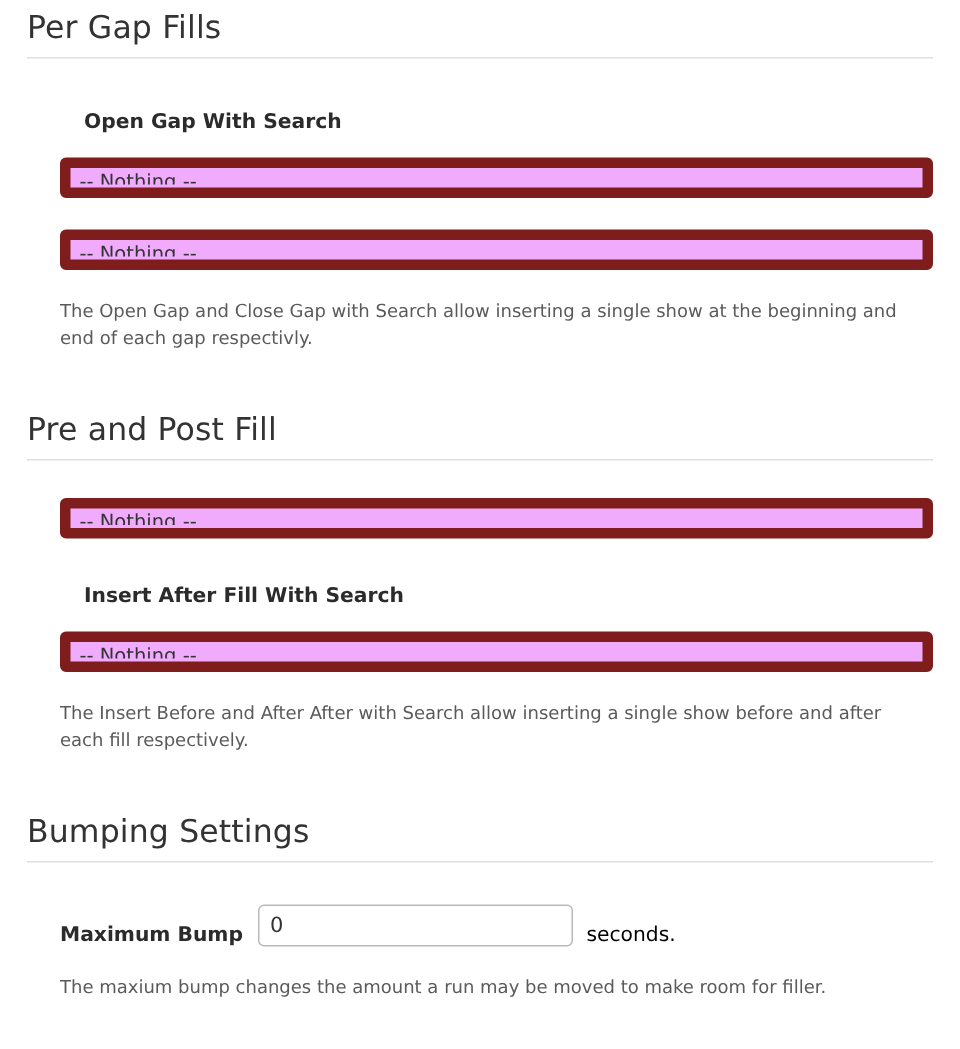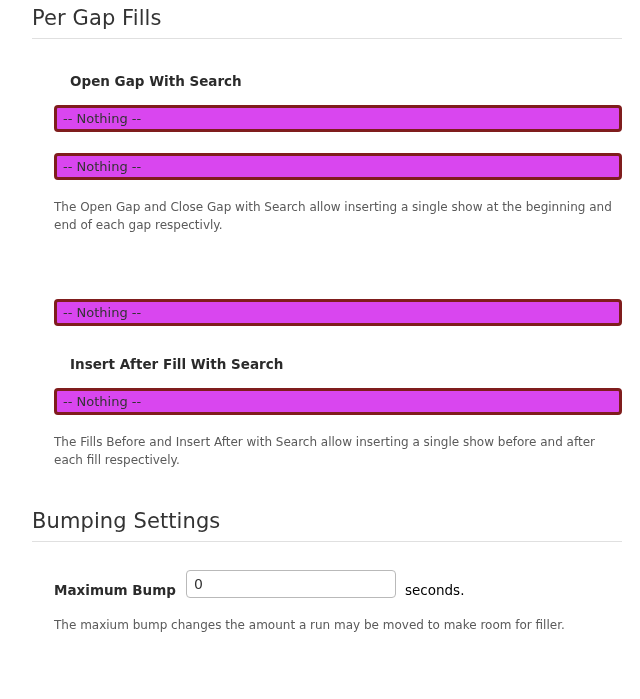--- a/index.html
+++ b/index.html
@@ -11,21 +11,21 @@
     height: 699px;
     background: #ffffff;
     font-family: "DejaVu Sans", sans-serif;
     color: #333333;
     overflow: hidden;
   }
   .page {
     width: 640px;
     height: 699px;
     box-sizing: border-box;
-    padding: 0 18px 0 32px;
+    padding: 0 18px 0 18px;
     background: #ffffff;
   }
   .section {
     margin: 0;
   }
   .section-title {
     font-size: 21px;
     font-weight: normal;
     color: #333333;
     padding: 0 0 8px 0;
@@ -50,22 +50,22 @@
   .select-wrap {
     margin-top: 7px;
   }
   select.form-select {
     width: 100%;
     box-sizing: border-box;
     height: 27px;
     font-family: "DejaVu Sans", sans-serif;
     font-size: 13px;
     color: #333333;
-    background: #d946ef;
-    border: 3px solid #7f1d1d;
+    background: #f0abfc;
+    border: 7px solid #7f1d1d;
     border-radius: 4px;
     padding: 2px 6px;
     -webkit-appearance: none;
     -moz-appearance: none;
     appearance: none;
     outline: none;
   }
   .help-text {
     font-size: 12px;
     color: #5a5a5a;
@@ -142,20 +142,21 @@
     <div class="spacer-18"></div>
 
     <div class="field-group">
       <p class="help-text">The Open Gap and Close Gap with Search allow inserting a single show at the beginning and end of each gap respectivly.</p>
     </div>
   </div>
 
   <div class="spacer-40"></div>
 
   <div class="section">
+    <div class="section-title">Pre and Post Fill</div>
 
     <div class="spacer-18"></div>
 
     <div class="field-group">
       <div class="select-wrap">
         <select class="form-select">
           <option>-- Nothing --</option>
         </select>
       </div>
     </div>
@@ -167,21 +168,21 @@
       <div class="select-wrap">
         <select class="form-select">
           <option>-- Nothing --</option>
         </select>
       </div>
     </div>
 
     <div class="spacer-18"></div>
 
     <div class="field-group">
-      <p class="help-text">The Fills Before and Insert After with Search allow inserting a single show before and after each fill respectively.</p>
+      <p class="help-text">The Insert Before and After After with Search allow inserting a single show before and after each fill respectively.</p>
     </div>
   </div>
 
   <div class="spacer-40"></div>
 
   <div class="section">
     <div class="section-title">Bumping Settings</div>
 
     <div class="spacer-28"></div>
 

